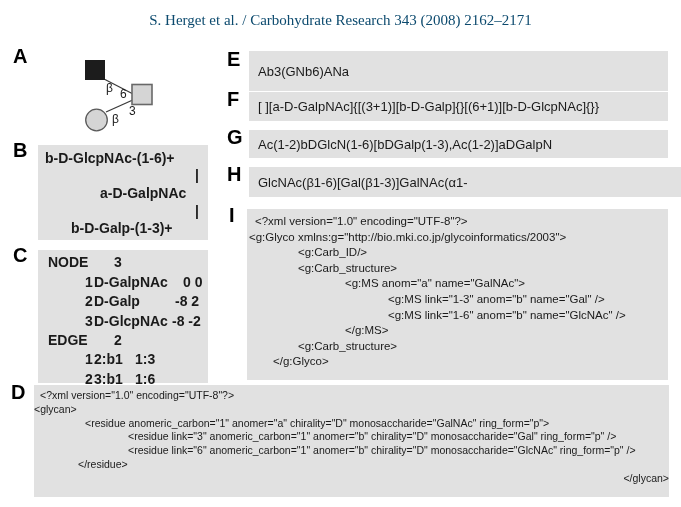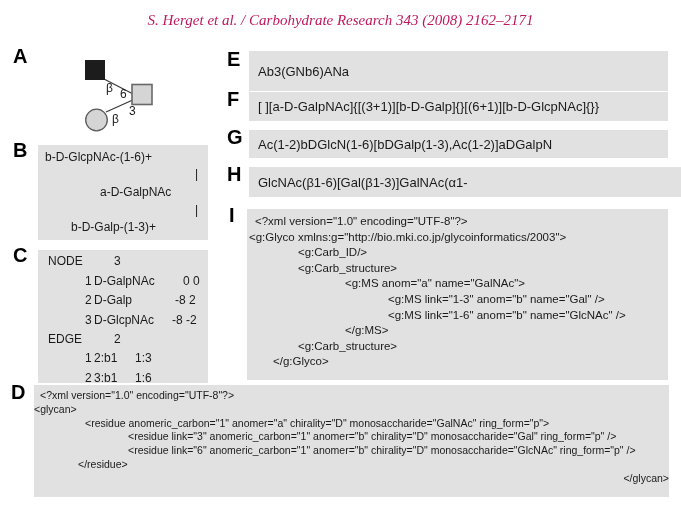--- a/index.html
+++ b/index.html
@@ -1,27 +1,27 @@
 <!DOCTYPE html>
 <html><head>
 <meta charset="utf-8">
 <style>
   html,body{margin:0;padding:0;background:#ffffff;}
   #page{position:relative;width:681px;height:507px;background:#ffffff;overflow:hidden;
         font-family:"Liberation Sans",sans-serif;color:#1a1a1a;}
   .header{position:absolute;left:0;top:12px;width:100%;text-align:center;
-          font-family:"Liberation Serif",serif;font-style:italic;font-size:15px;color:#be185d;}
+          font-family:"Liberation Serif",serif;font-size:15px;color:#0c4a6e;}
   .panel-label{position:absolute;font-weight:bold;font-size:20px;color:#000;
                font-family:"Liberation Sans",sans-serif;line-height:1;}
   .gbox{position:absolute;background:#e1e1e1;}
   .single-line{padding-left:9px;display:flex;align-items:center;height:100%;
                font-size:13px;white-space:nowrap;}
   .abs-span{position:absolute;white-space:nowrap;}
   .code-box .code-line{white-space:nowrap;}
-  #box-b,#box-c{font-size:12px;}
+  #box-b,#box-c{font-size:14px;font-weight:bold;}
   #box-i{padding-top:5px;font-size:11.5px;line-height:15.6px;}
   #box-d{padding-top:4px;font-size:10.5px;line-height:13.8px;}
   svg text{font-family:"Liberation Sans",sans-serif;fill:#1a1a1a;}
 </style>
 </head>
 <body>
 
 <div id="page">
 
   <div class="header">S. Herget et al. / Carbohydrate Research 343 (2008) 2162–2171</div>

